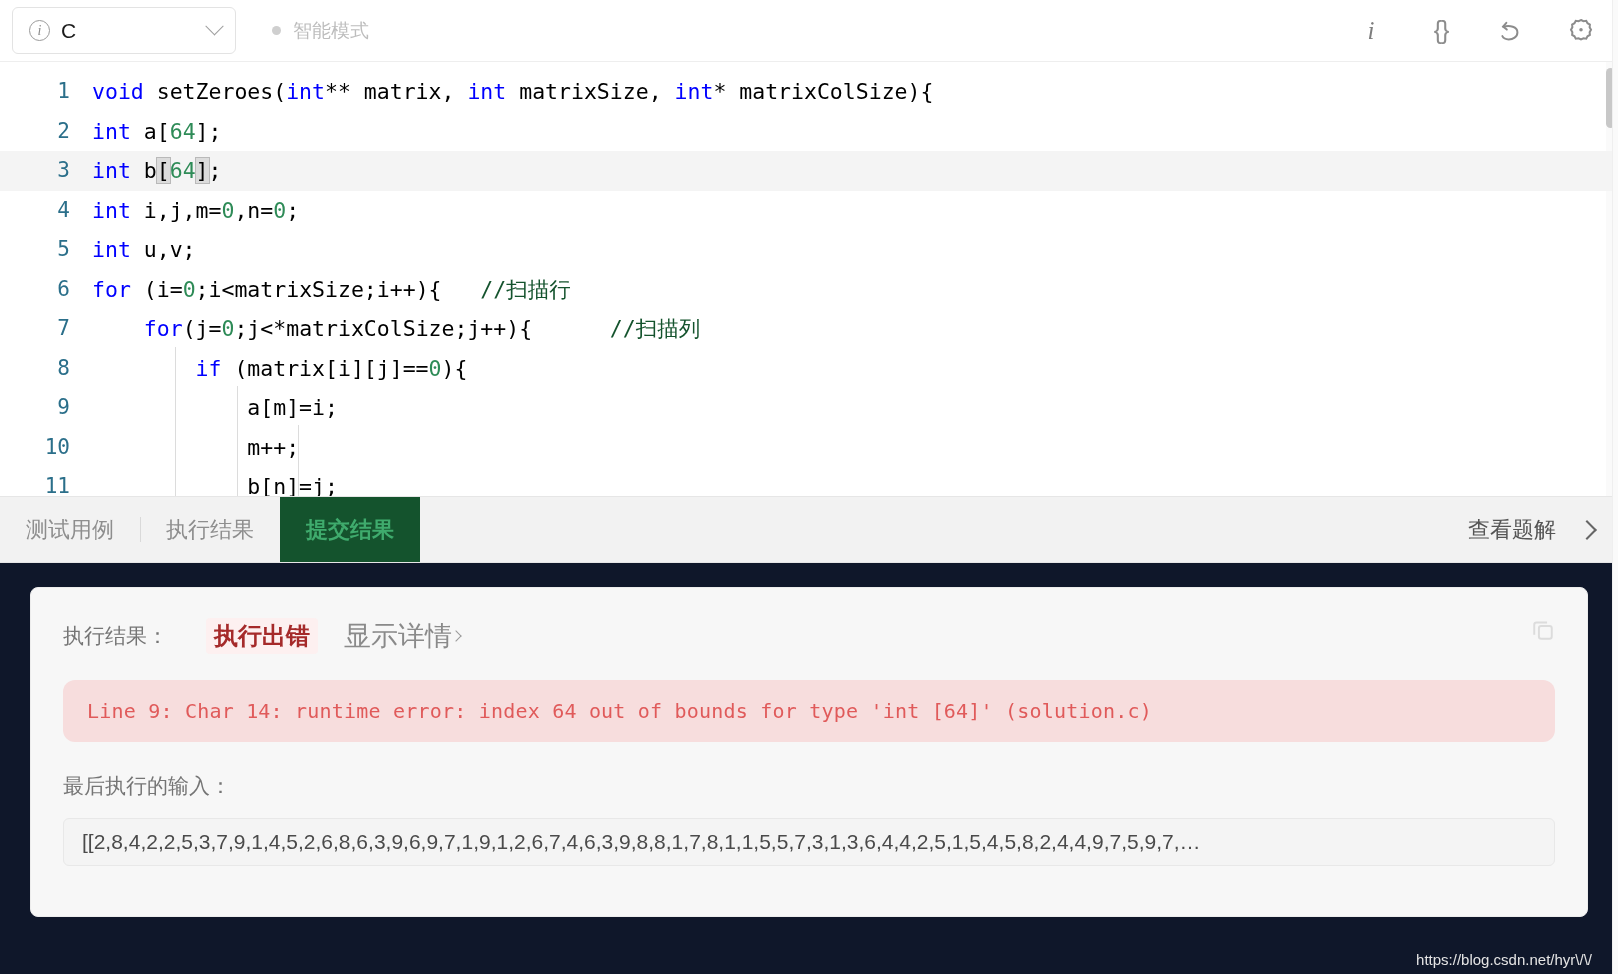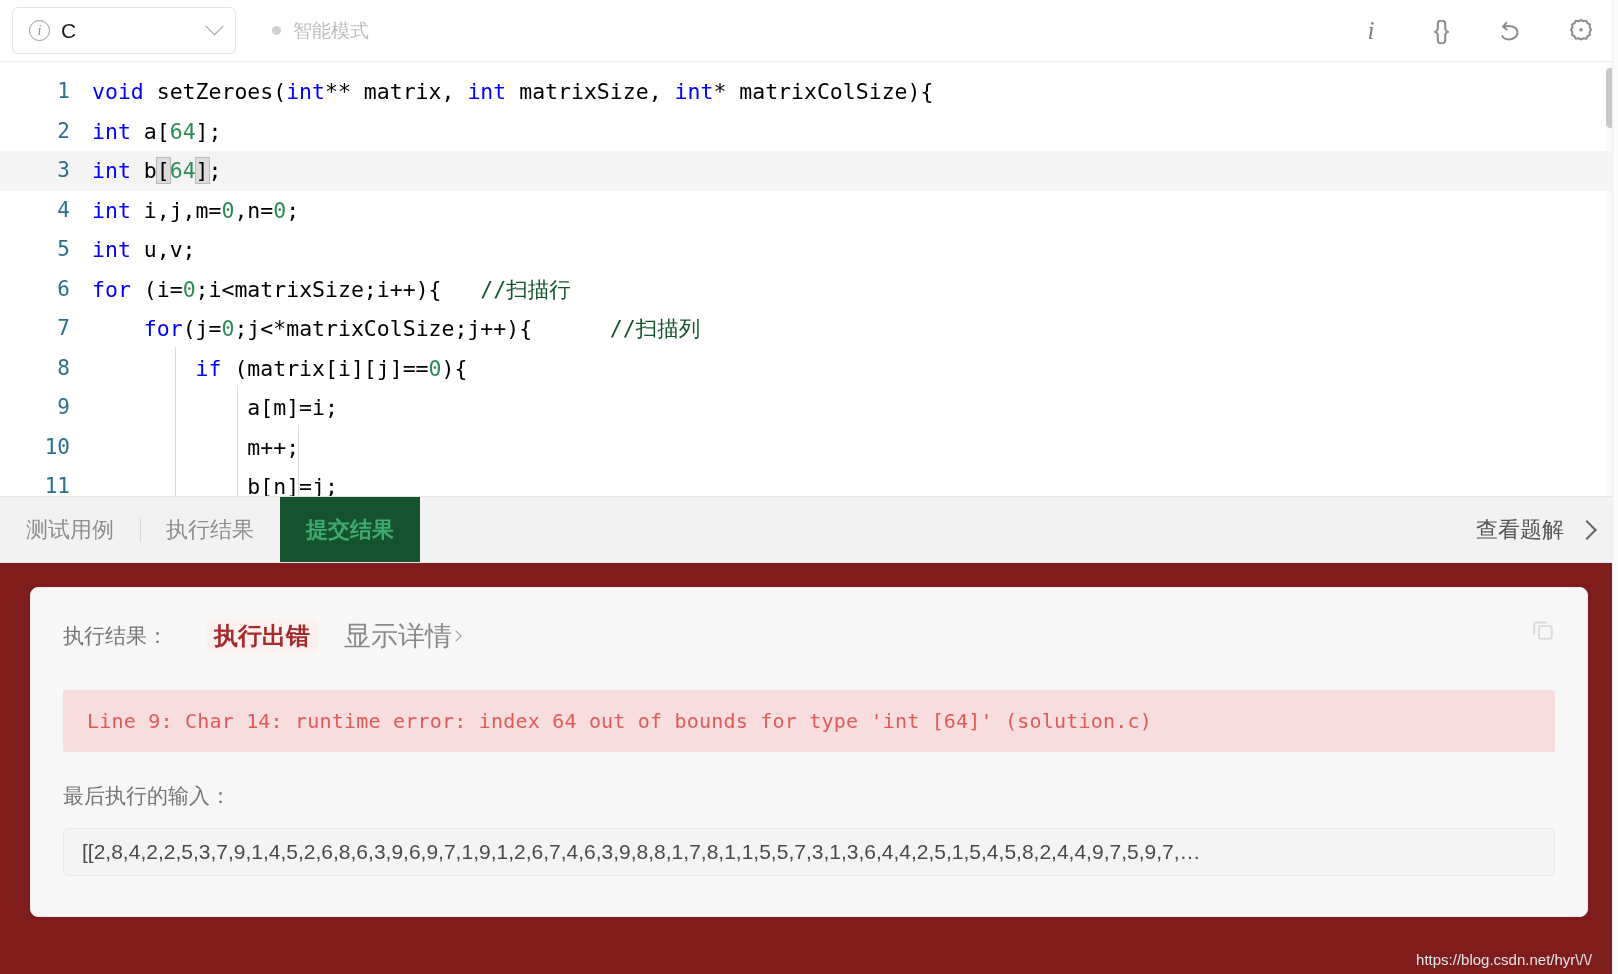--- a/index.html
+++ b/index.html
@@ -185,32 +185,32 @@
     font-weight: bold;
   }
   .tab.active::before { display: none; }
   .tab-spacer { flex: 1; }
   .view-solution {
     display: flex; align-items: center;
     padding-right: 24px;
     font-size: 22px;
     color: #555555;
     cursor: pointer;
-    gap: 16px;
+    gap: 24px;
   }
   .chev-right {
     width: 14px; height: 14px;
     border-right: 2px solid #666;
     border-top: 2px solid #666;
     transform: rotate(45deg);
   }
 
   
   .result-outer {
-    background: #7f1d1d;
+    background: #0f172a;
     height: 411px;
     padding: 24px 30px 0 30px;
     position: relative;
   }
   .result-card {
     background: #f7f7f7;
     border: 1px solid #ececec;
     border-radius: 8px;
     height: 330px;
     padding: 30px 32px;
@@ -241,23 +241,23 @@
     border-top: 1.6px solid #9a9a9a;
     transform: rotate(45deg);
   }
   .copy-icon {
     position: absolute;
     right: 30px; top: 28px;
     width: 28px; height: 28px;
     cursor: pointer;
   }
   .err-box {
-    margin-top: 36px;
+    margin-top: 26px;
     background: #f7dddd;
-    border-radius: 2px;
+    border-radius: 12px;
     height: 62px;
     display: flex; align-items: center;
     padding: 12px 24px;
   }
   .err-text {
     font-family: "DejaVu Sans Mono", monospace;
     font-size: 20px;
     color: #e05a5a;
     white-space: pre;
     letter-spacing: 0.2px;

